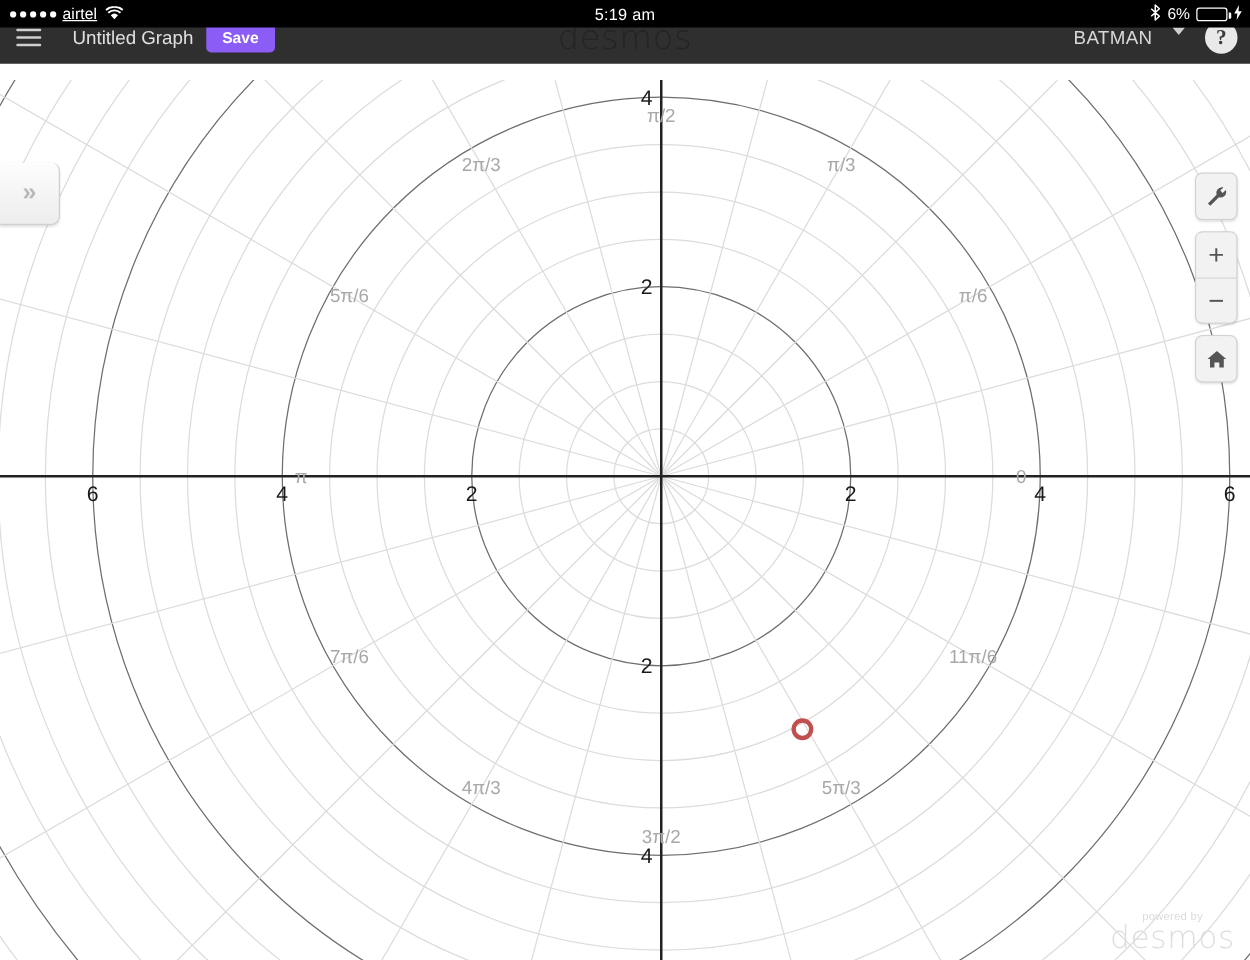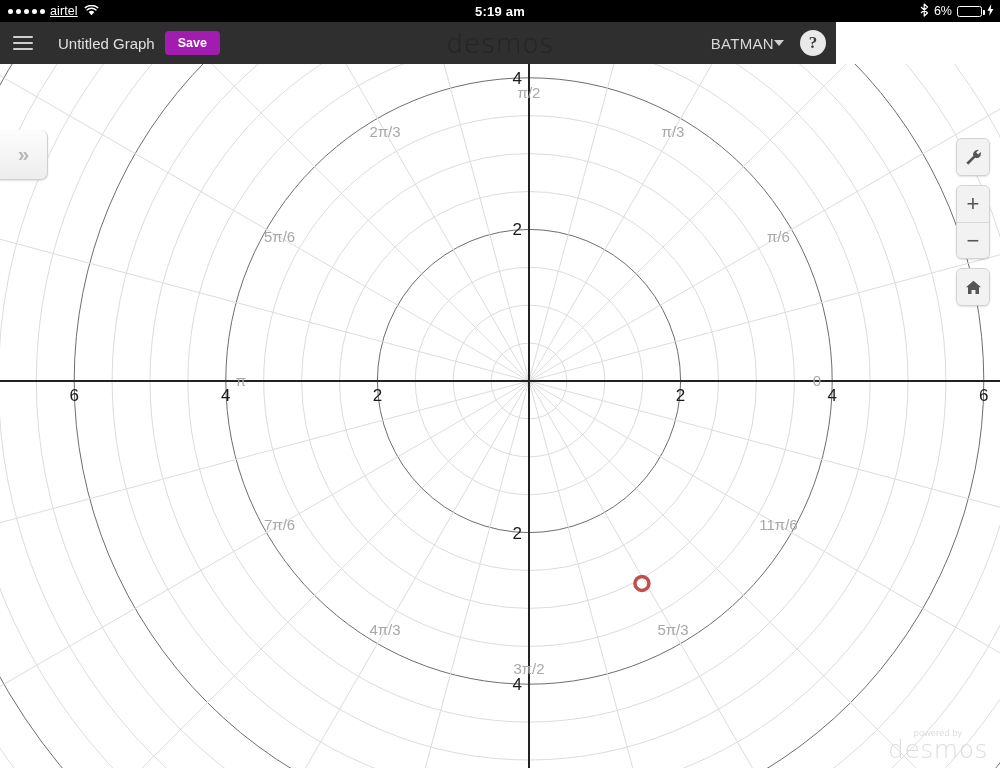--- a/index.html
+++ b/index.html
@@ -18,63 +18,63 @@
     background:#000; color:#e8e8e8; font-size:13px;
     display:flex; align-items:center; z-index:40;
   }
   .sb-left{ position:absolute; left:8px; display:flex; align-items:center; gap:5px; }
   .sb-dots{ display:flex; gap:3px; align-items:center; }
   .sb-dots i{ width:5px; height:5px; border-radius:50%; background:#fff; display:block; }
   .sb-carrier{ font-size:12.5px; color:#fff; letter-spacing:.1px;text-decoration:underline; }
   .sb-wifi{ display:inline-block; margin-left:1px; }
   .sb-center{
     position:absolute; left:0; width:1000px; text-align:center;
-    font-size:13px; color:#fff; font-weight:700; letter-spacing:.2px;
+    font-size:13px; color:#fff; font-weight:400; letter-spacing:.2px;
   }
   .sb-right{ position:absolute; right:6px; display:flex; align-items:center; gap:5px; }
   .sb-batt-pct{ font-size:12.5px; color:#fff; }
   .sb-batt{
     position:relative; width:25px; height:11px; border:1px solid #fff;
     border-radius:2.5px; padding:1px;
   }
   .sb-batt::after{
     content:""; position:absolute; right:-3.5px; top:3px;
     width:2px; height:5px; background:#fff; border-radius:0 1px 1px 0;
   }
   .sb-batt-fill{ height:100%; background:#4cd964; border-radius:1px; }
 
   
   .toolbar{
-    position:absolute; left:0; top:22px; width:836px; height:42px;
+    position:absolute; left:0; top:9px; width:1000px; height:42px;
     background:#2f2f2f; z-index:35;
     display:flex; align-items:center;
   }
   .tb-left{ position:absolute; left:0; display:flex; align-items:center; height:42px; }
   .hamburger{
     width:46px; height:42px; display:flex; flex-direction:column;
     justify-content:center; align-items:center; gap:4px; cursor:pointer;
   }
   .hamburger i{ display:block; width:20px; height:2px; background:#cfcfcf; border-radius:1px; }
   .graph-title{
     color:#e0e0e0; font-size:15px; margin-left:12px; white-space:nowrap;
   }
   .save-btn{
-    margin-left:10px; background:#a21caf; color:#fff; font-size:12.5px;
+    margin-left:10px; background:#8b5cf6; color:#fff; font-size:12.5px;
     font-weight:bold; padding:6px 13px; border-radius:4px; border:none;
     cursor:pointer; line-height:1;
   }
   .tb-logo{
     position:absolute; left:0; width:1000px; text-align:center;
     font-size:27px; color:#242424; letter-spacing:.5px;
     font-family:"DejaVu Sans", sans-serif; font-weight:300;
     pointer-events:none; user-select:none;
   }
   .tb-right{ position:absolute; right:10px; display:flex; align-items:center; gap:16px; }
   .acct{
-    color:#d8d8d8; font-size:15px; display:flex; align-items:center; gap:0;
+    color:#d8d8d8; font-size:15px; display:flex; gap:16px;
     cursor:pointer; letter-spacing:.3px;
   }
   .caret{
     width:0; height:0; border-left:5px solid transparent;
     border-right:5px solid transparent; border-top:6px solid #d0d0d0;
   }
   .help-btn{
     width:26px; height:26px; border-radius:50%; background:#e9e9e9;
     color:#3b3b3b; font-size:17px; font-weight:bold; display:flex;
     align-items:center; justify-content:center; cursor:pointer;

